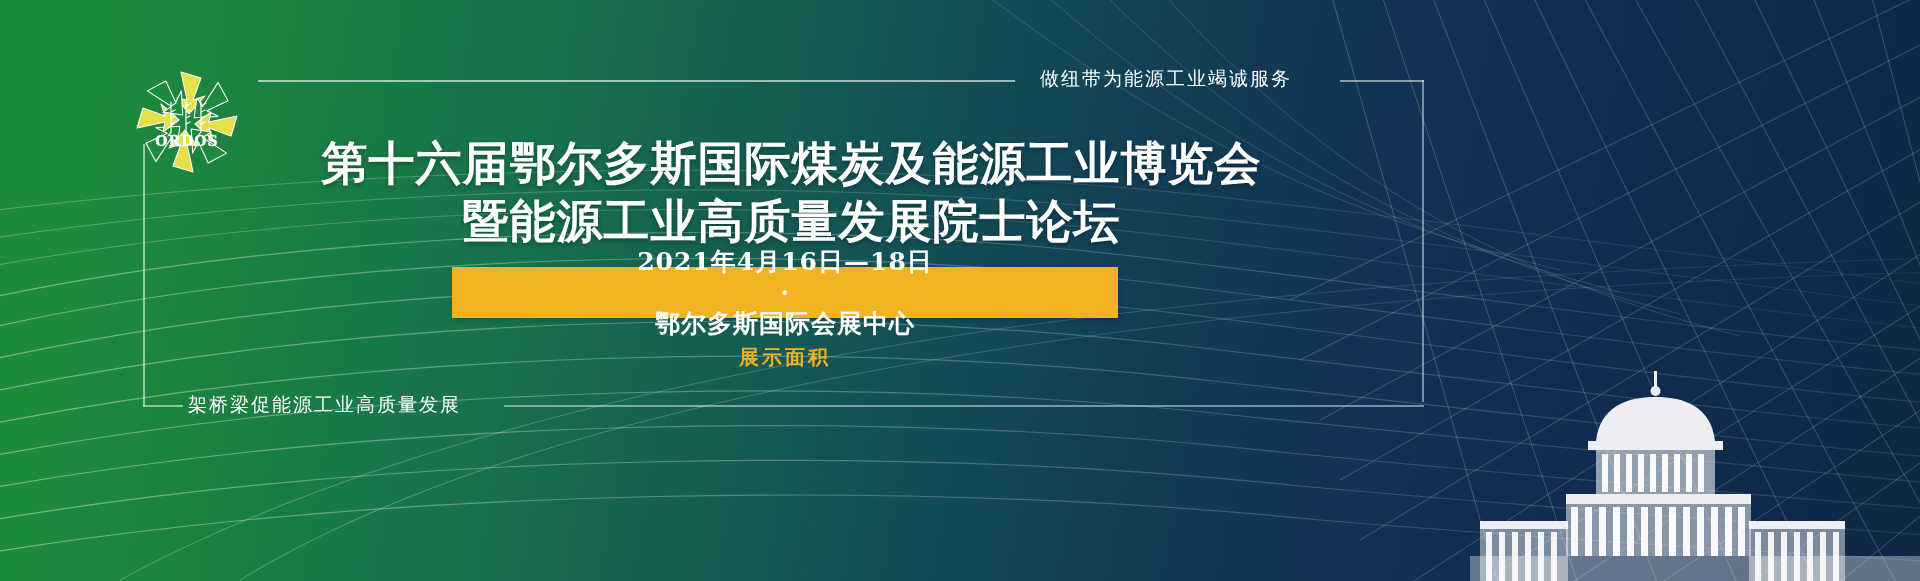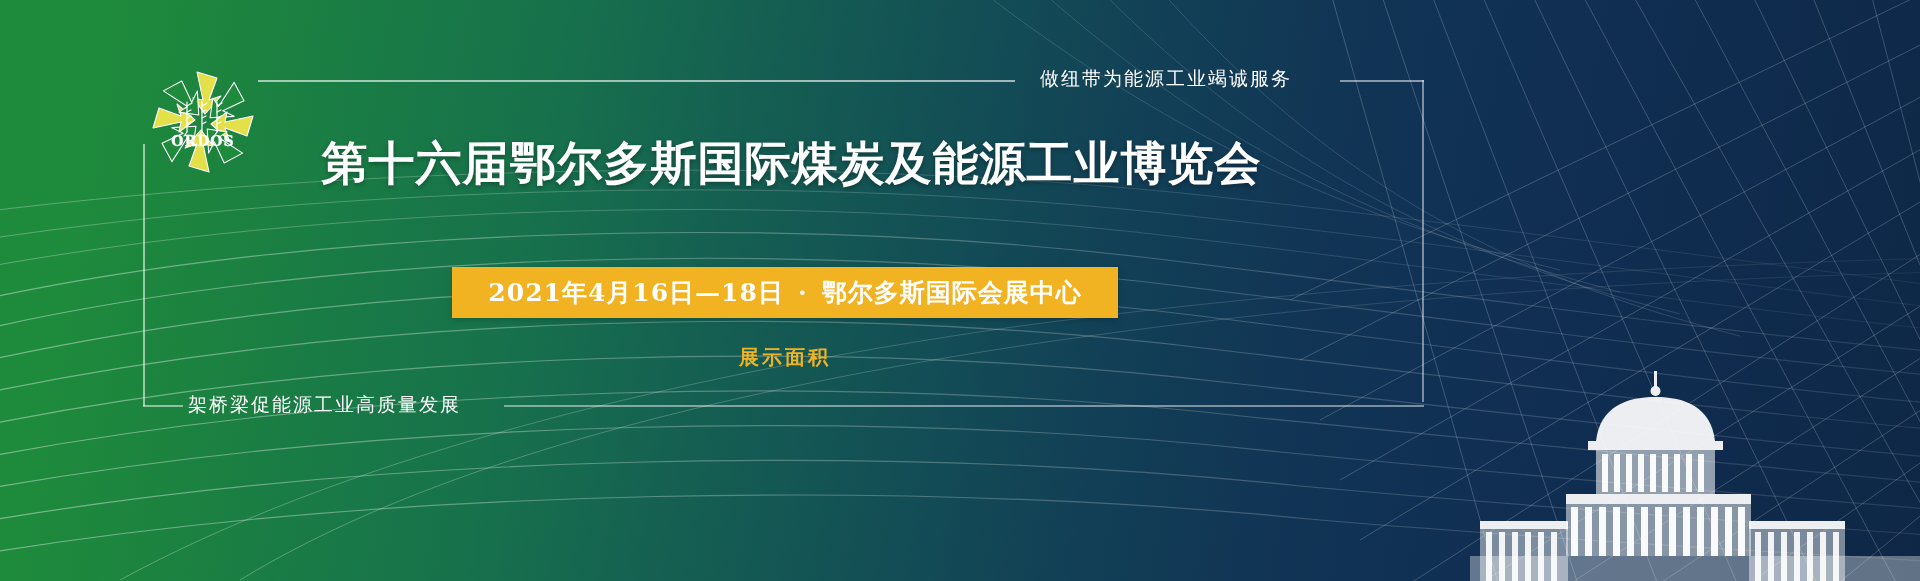--- a/index.html
+++ b/index.html
@@ -26,21 +26,21 @@
         #0f2b4d 88%,
         #0e2746 100%);
   }
 
   
   .waves { position:absolute; inset:0; pointer-events:none; }
   .mesh  { position:absolute; inset:0; pointer-events:none; }
 
   
   #logo-wrap {
-    position:absolute; left:143px; top:62px;
+    position:absolute; left:127px; top:62px;
     width:120px; height:120px;
   }
 
   
   .v-rule {
     position:absolute; left:143px; top:144px;
     width:2px; height:262px;
     background:rgba(255,255,255,.55);
   }
   
@@ -103,20 +103,21 @@
     margin-left:13px;
   }
 
   
   #date-bar {
     position:absolute; left:452px; top:267px;
     width:666px; height:51px;
     background:#f2b323;
     display:flex; align-items:center; justify-content:center;
     box-shadow:0 2px 6px rgba(0,0,0,.18);
+    flex-direction:column;
   }
   #date-bar .date-text {
     color:#ffffff;
     font-family:"DejaVu Serif", serif;
     font-weight:700;
     font-size:25px;
     letter-spacing:1px;
     white-space:nowrap;
   }
   #date-bar .sep { padding:0 14px; }
@@ -288,20 +289,21 @@
   <div class="h-rule-top-left"></div>
   <div class="h-rule-top-right"></div>
   <div class="h-rule-bottom-left"></div>
   <div class="h-rule-bottom-right"></div>
 
   <div id="tagline-bottom">架桥梁促能源工业高质量发展</div>
   <div id="tagline-top">做纽带为能源工业竭诚服务</div>
 
   <div id="title-block">
     <div class="title-line">第十六届鄂尔多斯国际煤炭及能源工业博览会</div>
+    <div class="title-line">暨能源工业高质量发展院士论坛</div>
   </div>
 
   <div id="date-bar">
     <span class="date-text">2021年4月16日—18日</span>
     <span class="date-text sep">·</span>
     <span class="date-text">鄂尔多斯国际会展中心</span>
   </div>
 
   <div id="stats-row">
 

